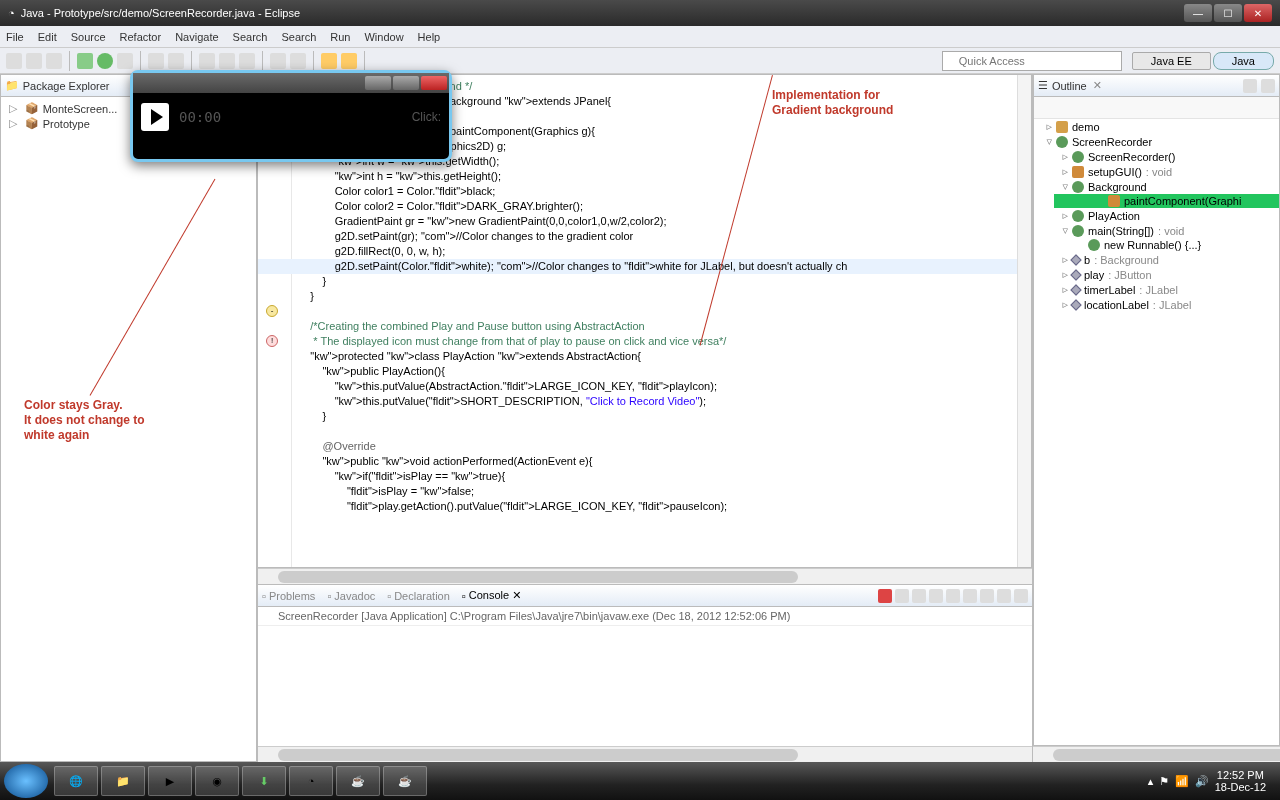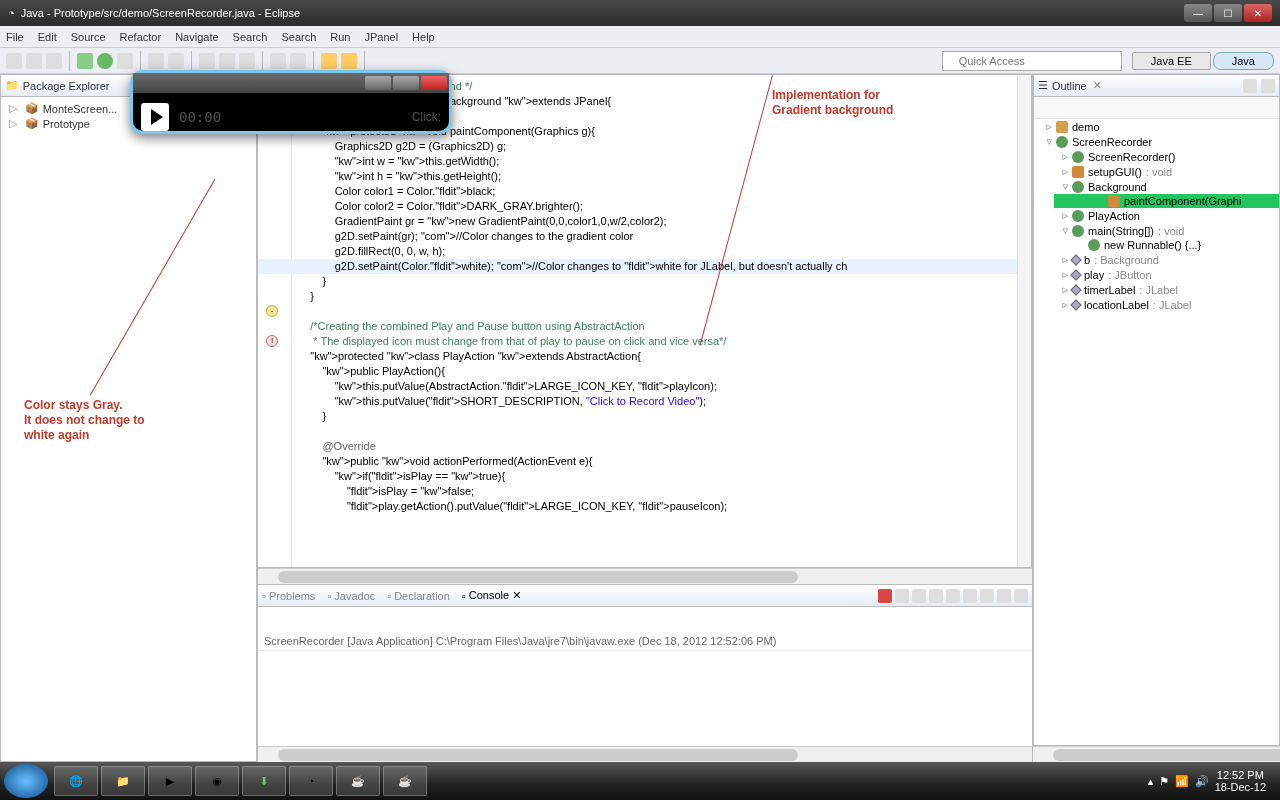--- a/index.html
+++ b/index.html
@@ -53,32 +53,32 @@
 .ico-meth-priv { background: #d08a3a; border-radius: 2px; }
 .ico-field { background: #aab; border: 1px solid #668; border-radius: 0; transform: rotate(45deg); width: 8px; height: 8px; }
 .ol-type { color: #888; }
 .ol-sel { background: #22c55e; margin-left: 20px; }
 .bottom-panel { height: 178px; border-top: 1px solid #bbb; display: flex; flex-direction: column; background: #fff; margin-left: 258px; }
 .console-tabs { height: 22px; background: linear-gradient(#fff,#e4ecf6); display: flex; align-items: center; padding: 0 4px; gap: 12px; border-bottom: 1px solid #bbb; }
 .console-tabs .tab { color: #888; display: flex; align-items: center; gap: 3px; }
 .console-tabs .tab.active { color: #000; }
 .console-btns { margin-left: auto; display: flex; gap: 3px; }
 .console-btns .cbtn { width: 14px; height: 14px; background: #ddd; border-radius: 2px; }
-.console-desc { padding: 3px 6px; color: #666; border-bottom: 1px solid #eee; margin-top: 25px; }
+.console-desc { padding: 3px 20px; color: #666; border-bottom: 1px solid #eee; }
 .console-body { flex: 1; background: #fff; }
 .statusbar { height: 22px; background: #eceef3; border-top: 1px solid #bbb; display: flex; align-items: center; padding: 0 8px; gap: 40px; font-size: 11px; color: #333; }
 .statusbar .cell { border-left: 1px solid #bbb; padding: 0 12px; height: 100%; display: flex; align-items: center; }
 .taskbar { position: absolute; bottom: 0; left: 0; right: 0; height: 38px; background: linear-gradient(#585858, #222 60%, #111); display: flex; align-items: center; padding: 0 4px; }
 .start-orb { width: 44px; height: 34px; border-radius: 50%; background: radial-gradient(#6ac0ff,#0a4a8a); margin-right: 6px; }
 .task-btn { width: 44px; height: 30px; background: rgba(255,255,255,0.15); border: 1px solid rgba(255,255,255,0.25); border-radius: 2px; margin-right: 3px; display: flex; align-items: center; justify-content: center; }
 .tray { margin-left: auto; display: flex; align-items: center; gap: 6px; color: #fff; padding-right: 10px; font-size: 10px; }
 .tray .time { text-align: center; line-height: 12px; }
 .annotation { position: absolute; color: #c0392b; font-size: 12px; line-height: 15px; z-index: 50; pointer-events: none; font-weight: 600; }
 .ann-line { position: absolute; background: #c0392b; height: 1px; transform-origin: left center; z-index: 49; pointer-events: none; }
-.recorder-window { position: absolute; left: 130px; top: 70px; width: 322px; height: 64px; background: #000; border: 3px solid #78c8f0; border-radius: 13px; z-index: 60; box-shadow: 0 4px 12px rgba(0,0,0,0.5); }
+.recorder-window { position: absolute; left: 130px; top: 70px; width: 322px; height: 92px; background: #000; border: 3px solid #78c8f0; border-radius: 8px; z-index: 60; box-shadow: 0 4px 12px rgba(0,0,0,0.5); }
 .recorder-title { height: 20px; background: linear-gradient(#6a6a6a,#444); display: flex; align-items: center; justify-content: flex-end; padding: 0 2px; gap: 2px; }
 .recorder-title .rbtn { width: 26px; height: 14px; border-radius: 2px; background: linear-gradient(#aaa,#666); }
 .recorder-title .rbtn.close { background: linear-gradient(#e66,#b22); }
 .recorder-body { height: 48px; display: flex; align-items: center; padding: 0 8px; gap: 10px; }
 .play-btn { width: 28px; height: 28px; background: #fff; border-radius: 3px; display: flex; align-items: center; justify-content: center; }
 .play-btn::after { content: ""; border-left: 12px solid #000; border-top: 8px solid transparent; border-bottom: 8px solid transparent; margin-left: 3px; }
 .timer { color: #555; font-family: Consolas, monospace; font-size: 14px; }
 .info { color: #555; margin-left: auto; font-size: 12px; }
 </style>
 </head>
@@ -98,21 +98,21 @@
 
 <div class="menubar" id="menubar">
     <span>File</span>
     <span>Edit</span>
     <span>Source</span>
     <span>Refactor</span>
     <span>Navigate</span>
     <span>Search</span>
     <span>Search</span>
     <span>Run</span>
-    <span>JPanel</span>
+    <span>Window</span>
     <span>Help</span>
   </div>
 
 <div class="toolbar">
   <div class="tbtn"></div>
   <div class="tbtn"></div>
   <div class="tbtn"></div>
   <div class="sep"></div>
   <div class="tbtn" style="background:#8c8"></div>
   <div class="tbtn" style="background:#6b6;border-radius:50%"></div>

